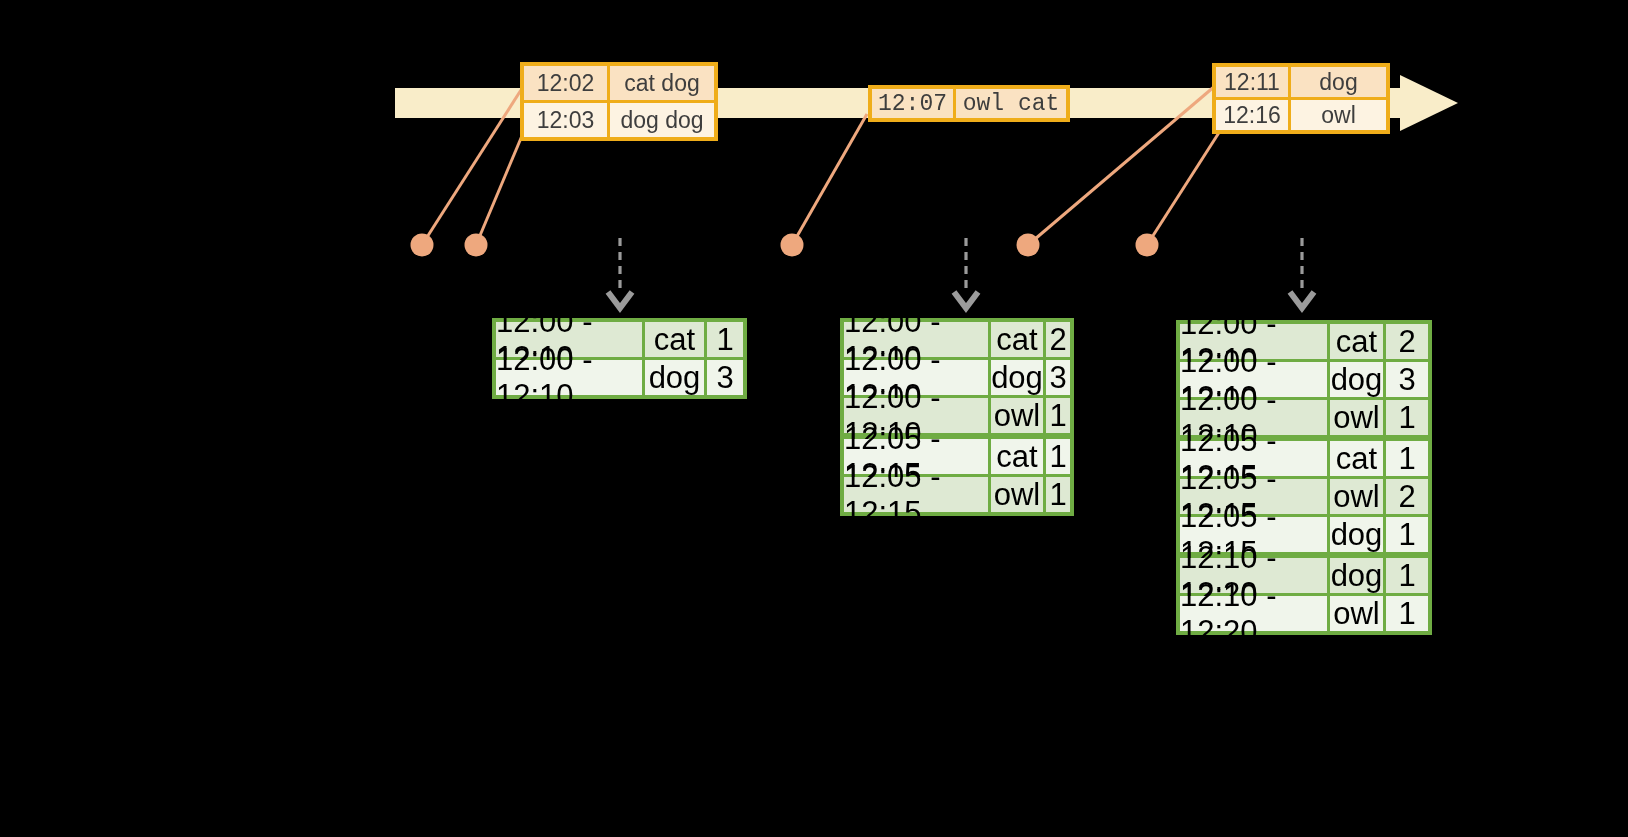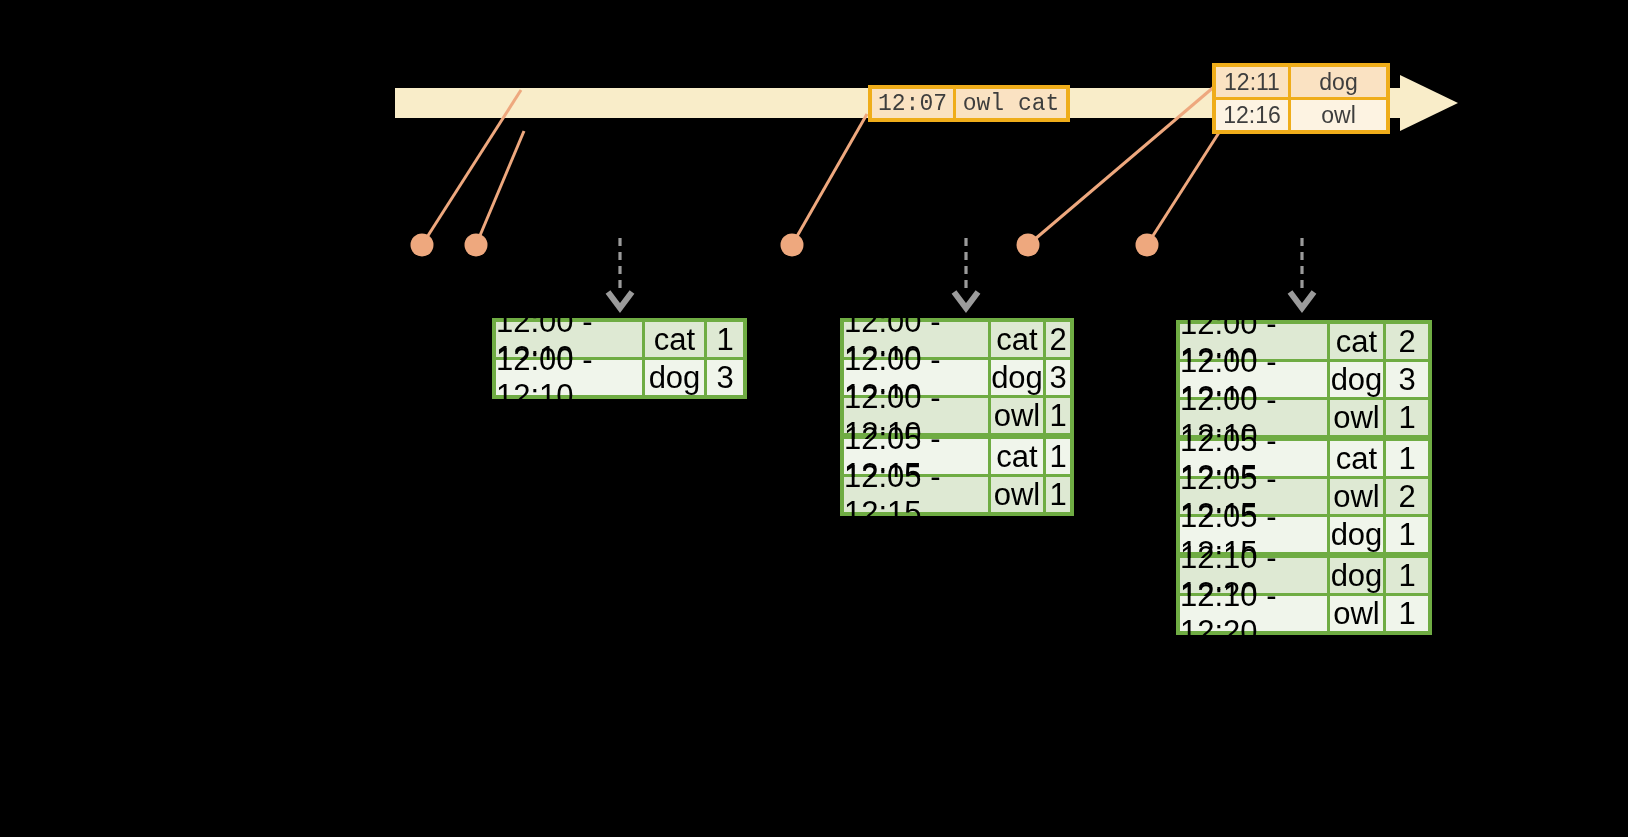--- a/index.html
+++ b/index.html
@@ -65,20 +65,32 @@
     <circle cx="1147" cy="245" r="11.5" fill="#EEA87E"></circle>
 
     <line x1="620" y1="238" x2="620" y2="292" stroke="#9B9B9B" stroke-width="3.2" stroke-dasharray="8 6"></line>
     <path d="M608,292 L620,308 L632,292" stroke="#9B9B9B" stroke-width="6" fill="none"></path>
     <line x1="966" y1="238" x2="966" y2="292" stroke="#9B9B9B" stroke-width="3.2" stroke-dasharray="8 6"></line>
     <path d="M954,292 L966,308 L978,292" stroke="#9B9B9B" stroke-width="6" fill="none"></path>
     <line x1="1302" y1="238" x2="1302" y2="292" stroke="#9B9B9B" stroke-width="3.2" stroke-dasharray="8 6"></line>
     <path d="M1290,292 L1302,308 L1314,292" stroke="#9B9B9B" stroke-width="6" fill="none"></path>
   </svg>
 
+  <div class="etable etable-a">
+
+      <div class="erow">
+        <div class="ecell">12:02</div>
+        <div class="ecell">cat dog</div>
+      </div>
+
+      <div class="erow">
+        <div class="ecell">12:03</div>
+        <div class="ecell">dog dog</div>
+      </div>
+    </div>
 
   <div class="etable etable-b">
 
       <div class="erow">
         <div class="ecell">12:07</div>
         <div class="ecell">owl cat</div>
       </div>
     </div>
 
   <div class="etable etable-c">

